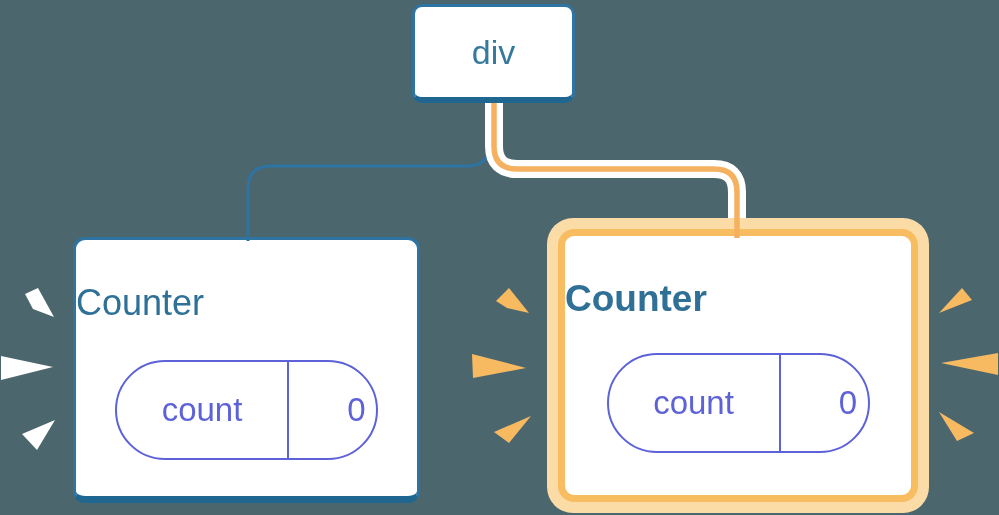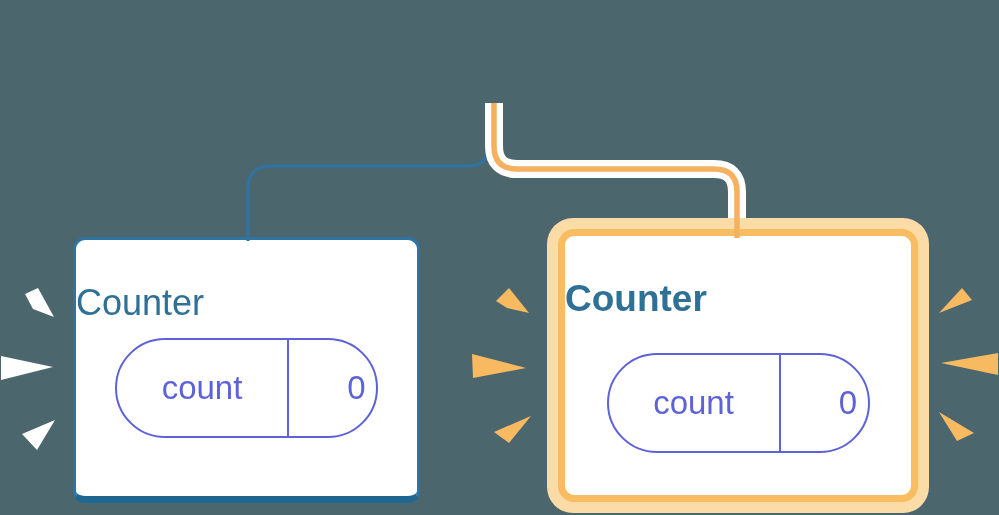--- a/index.html
+++ b/index.html
@@ -71,21 +71,21 @@
   .counter-right-inner .node-title {
     margin-top: 40px;
     font-size: 37px; font-weight: 700;
     line-height: 45px;
   }
 
   
   .pill {
     box-sizing: border-box;
     width: 263px; height: 100px;
-    margin: 14px auto 0;
+    margin: 36px auto 0;
     border: 2.5px solid var(--indigo);
     border-radius: 50px;
     display: flex;
     color: var(--indigo);
     font-size: 33px;
     background: var(--card);
     gap: 48px;
   }
   .counter-right-inner .pill { margin-top: 32px; }
   .pill-key {
@@ -96,20 +96,23 @@
   .pill-value {
     flex: 1;
     display: flex; align-items: center; justify-content: center;
   }
 </style>
 </head>
 <body>
 
 <div class="stage">
 
+  <div class="node div-node">
+    <span>div</span>
+  </div>
 
   <div class="node counter-left">
     <div class="node-title">Counter</div>
     <div class="pill">
       <span class="pill-key">count</span>
       <span class="pill-value">0</span>
     </div>
   </div>
 
   <div class="node counter-right-outer">

